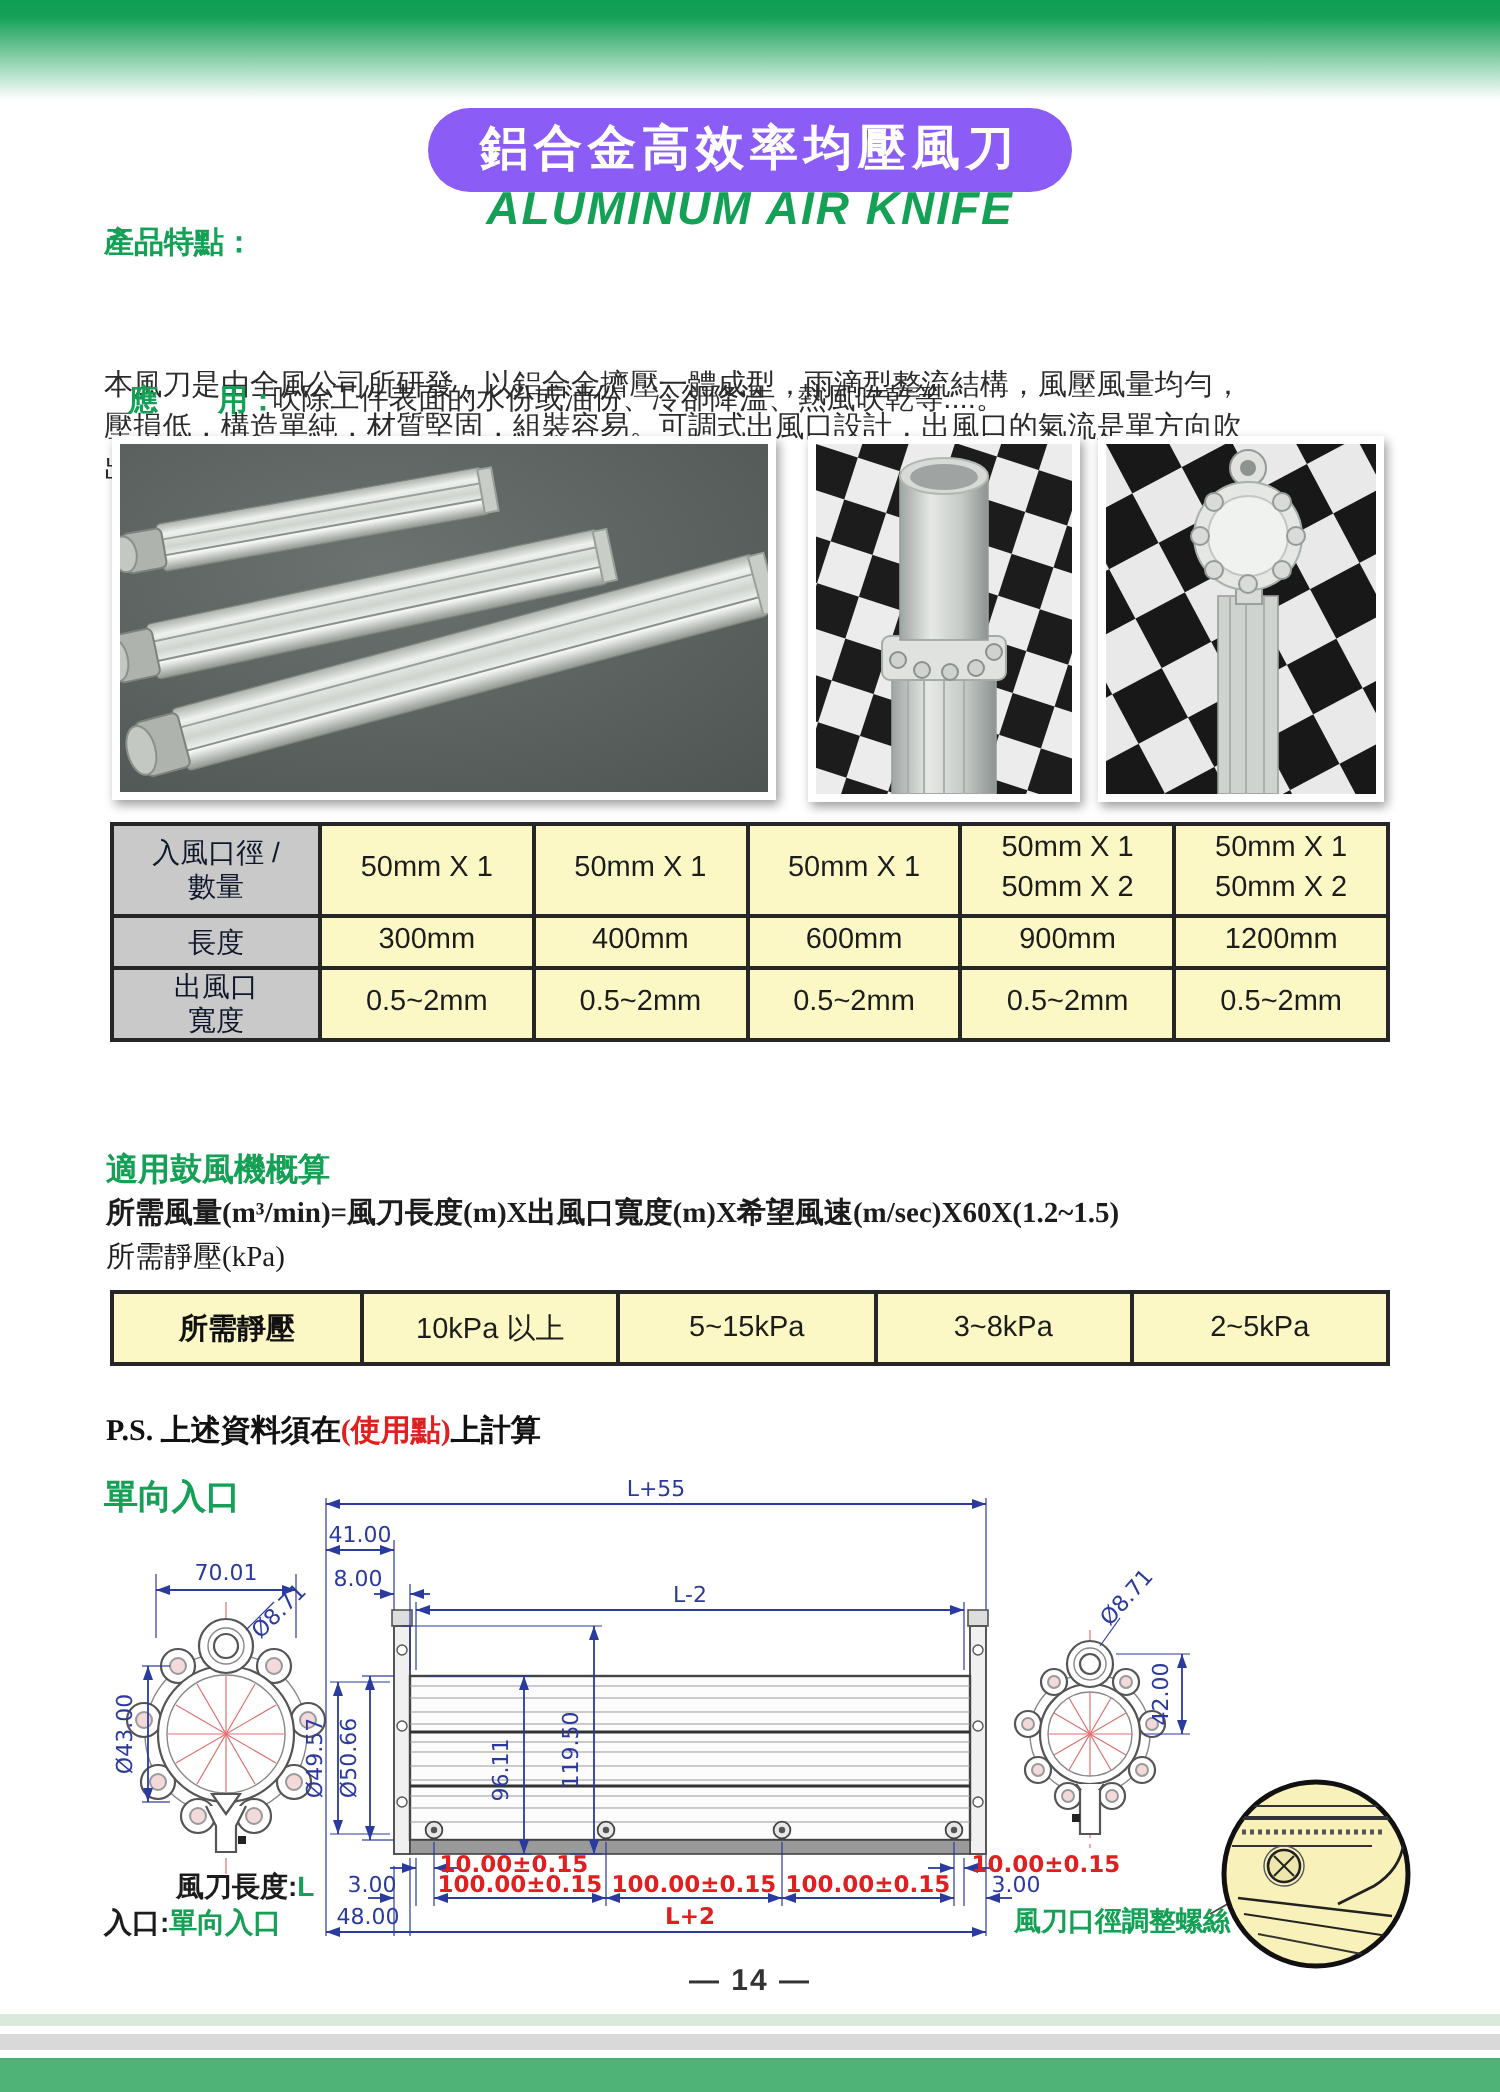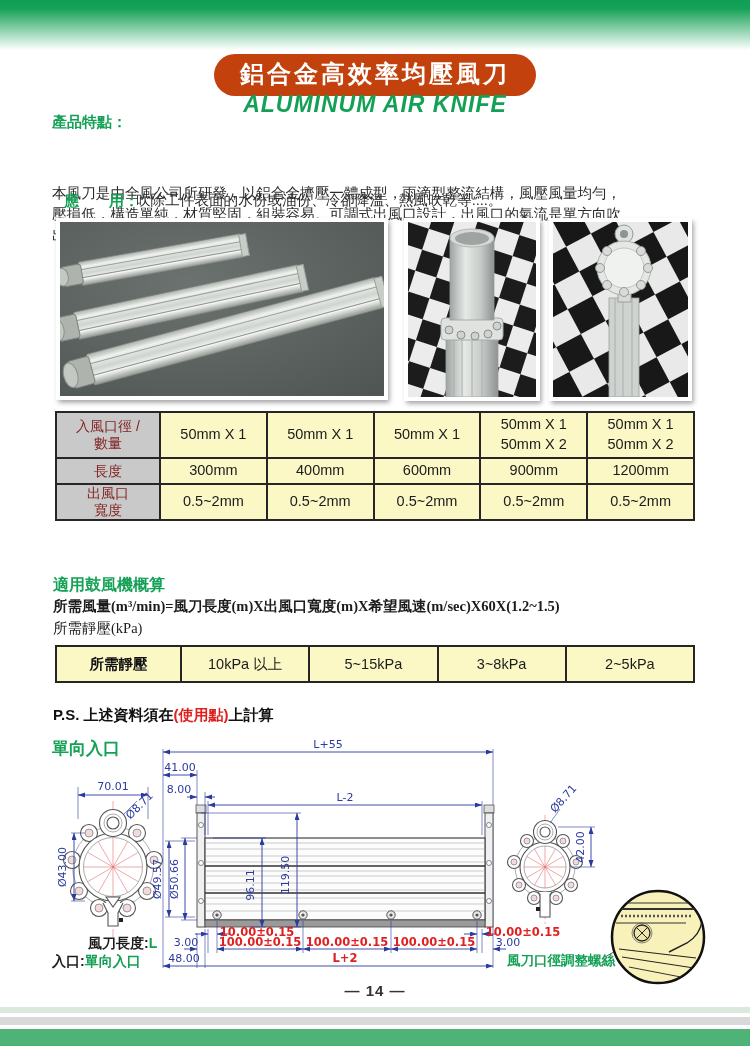--- a/index.html
+++ b/index.html
@@ -9,55 +9,55 @@
     font-family:"Liberation Sans","DejaVu Sans",sans-serif; color:#222;
   }
   .abs { position:absolute; }
 
   
   .top-band { top:0; left:0; width:750px; height:52px;
     background:linear-gradient(to bottom,#0f9e55 0px,#17a258 9px,rgba(255,255,255,0) 50px); }
 
   
   .title-banner { top:54px; left:50%; transform:translateX(-50%);
-    background:#c2410c; color:#fff; font-size:24px; font-weight:bold;
+    background:#8b5cf6; color:#fff; font-size:24px; font-weight:bold;
     letter-spacing:3px; padding:4px 26px 6px; border-radius:22px; white-space:nowrap; }
   .subtitle { top:91px; left:0; width:750px; text-align:center;
     color:#14a156; font-size:23px; font-weight:bold; font-style:italic; letter-spacing:1px; }
 
   
   .para { left:52px; width:648px; display:flex; }
   .para-label { color:#14a156; font-weight:bold; font-size:15px; line-height:21px;
     width:72px; flex:0 0 72px; white-space:nowrap; }
   .para-text { font-size:14.6px; line-height:21px; color:#2b2b2b; width:576px; }
 
   
   .photo { background:#fff; padding:4px; box-shadow:1.5px 2.5px 5px rgba(0,0,0,.38); }
   .photo svg { display:block; }
 
   
   table { border-collapse:collapse; table-layout:fixed; }
   .spec-table { left:55px; top:411px; width:640px; }
   .spec-table td, .spec-table th { border:2px solid #262626; text-align:center; vertical-align:middle; padding:0; }
   .cell-model { background:#f8c8d6; color:#e22b33; font-weight:bold; font-size:14px; line-height:1.2; }
   .cell-corner { background:#f8c8d6; color:#e22b33; font-weight:bold; font-size:15px; letter-spacing:4px; }
-  .cell-label { background:#c9c9c9; color:#7f1d1d; font-size:14px; line-height:1.2;margin-top:23px; }
+  .cell-label { background:#c9c9c9; color:#0f172a; font-size:14px; line-height:1.2;margin-top:23px; }
   .cell-data { background:#fbf8c6; color:#1c1c1c; font-size:14.5px; line-height:1.35; }
 
   .section-heading { color:#14a156; font-weight:bold; font-size:16px; }
   .formula { left:53px; width:660px; font-family:"Liberation Serif","DejaVu Serif",serif;
     font-size:14.5px; color:#1c1c1c; }
 
   .blower-table { left:55px; top:645px; width:640px; }
   .blower-table td, .blower-table th { border:2px solid #262626; text-align:center; vertical-align:middle; }
   .cell-green { background:#2aa566; color:#fff; font-weight:bold; font-size:14px; }
   .cell-yellow { background:#fbf8c6; color:#1c1c1c; font-size:14.5px; }
   .cell-yellow-label { background:#fbf8c6; color:#111; font-size:14.5px; font-weight:bold; }
 
-  .ps-line { left:53px; top:706px; font-family:Liberation Sans, sans-serif;
+  .ps-line { left:53px; top:706px; font-family:Liberation Serif, serif;
     font-size:15px; font-weight:bold; color:#111; }
   .ps-red { color:#e02020; }
 
   .drawing-heading { left:52px; top:737px; color:#14a156; font-weight:bold; font-size:17px; z-index:3; }
   .drawing-svg { left:45px; top:735px; width:705px; height:250px; z-index:1; }
 
   .drawing-note { left:52px; font-size:14px; font-weight:bold; color:#1c1c1c; z-index:3; white-space:nowrap; }
   .note-green { color:#14a156; }
 
   .page-number { top:982px; left:0; width:750px; text-align:center;

